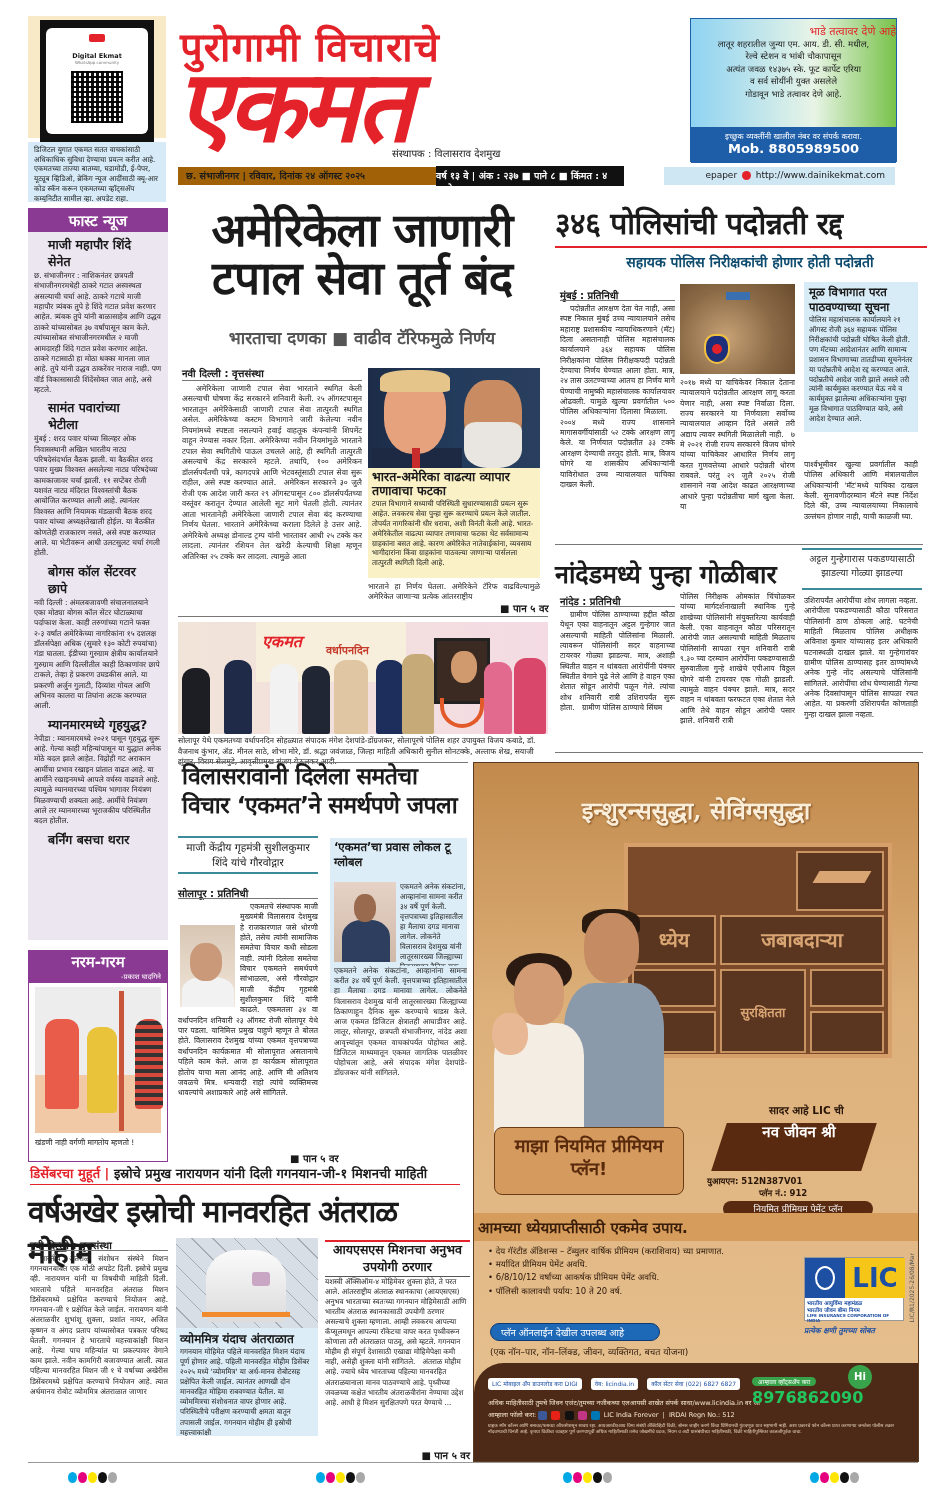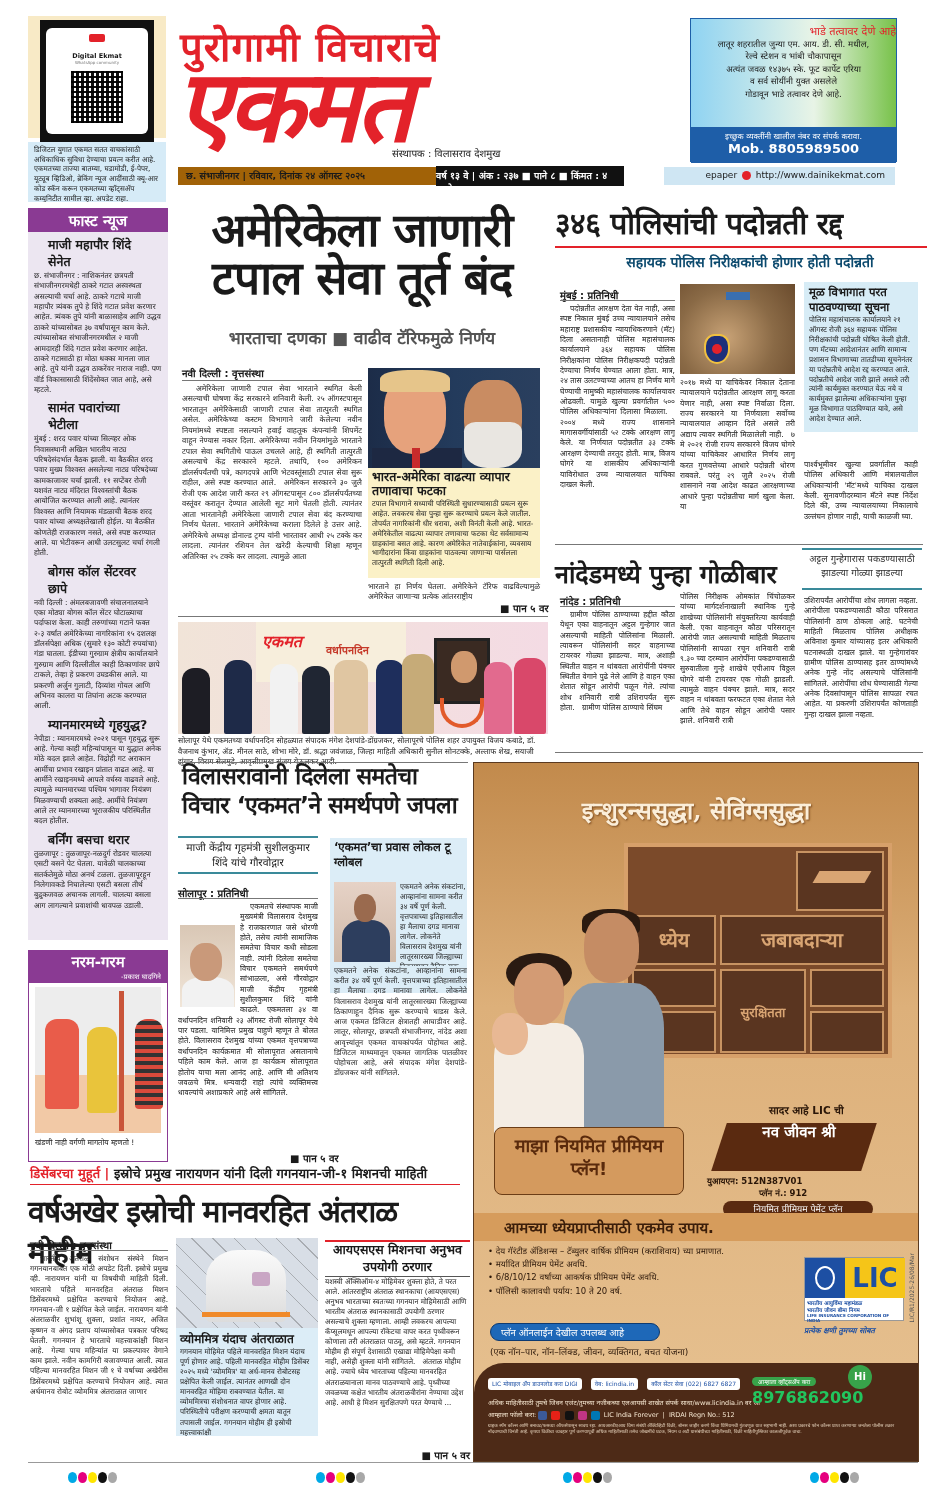--- a/index.html
+++ b/index.html
@@ -116,21 +116,21 @@
   .family .shirt { position:absolute; left: 80px; top: 70px; width: 100px; height: 150px; background:#8a9aaa; border-radius: 30% 30% 0 0; }
   .family .dress { position:absolute; left: 10px; top: 110px; width: 90px; height: 110px; background:#f4ede4; border-radius: 30% 30% 0 0; }
   .speech { position:absolute; left: 20px; top: 364px; width: 190px; height: 68px; background: #d49a5e; border: 1px solid #6b3d16; border-radius: 8px; text-align: center; color: #5a2a0c; font-size: 18px; font-weight: bold; line-height: 1.3; padding-top: 6px; }
   .nav-plan { position:absolute; left: 225px; top: 336px; width: 200px; height: 110px; }
   .nav-plan .intro { position:absolute; left: 70px; top: 4px; font-size: 10.5px; color: #2a1608; font-weight: bold; }
   .nav-plan .logo-box { position:absolute; left: 20px; top: 24px; width: 150px; height: 48px; background: #5a2a10; transform: skewX(-18deg); }
   .nav-plan .logo-t { position:absolute; left: 30px; top: 24px; width: 140px; text-align: center; color: #fff; font-weight: bold; font-size: 15px; line-height: 1.25; }
   .nav-plan .uin { position:absolute; left: 8px; top: 76px; font-size: 8.5px; font-weight: bold; color: #2a1608; }
   .nav-plan .pl { position:absolute; left: 60px; top: 88px; font-size: 8.5px; font-weight: bold; color: #2a1608; }
   .nav-plan .pill { position:absolute; left: 24px; top: 102px; width: 150px; height: 16px; background: #5a2a10; color: #fff; border-radius: 8px; text-align: center; font-size: 9px; padding-top: 1px; }
-  .goal-band { position:absolute; left: 0; top: 450px; width: 100%; height: 28px; background: #d69c5c; font-size: 15px; font-weight: bold; color: #3b1e0a; padding: 4px 30px; }
+  .goal-band { position:absolute; left: 0; top: 450px; width: 100%; height: 28px; background: #d69c5c; font-size: 15px; font-weight: bold; color: #3b1e0a; padding: 4px 4px; }
   .lic-list { position:absolute; left: 14px; top: 482px; font-size: 8.5px; line-height: 1.55; color: #2a1608; }
   .online-btn { position:absolute; left: 16px; top: 560px; width: 170px; height: 18px; background: #1e68b8; border-radius: 9px; color: #fff; font-size: 9.5px; padding: 2px 10px; border: 1px solid #0e3a70; }
   .non-par { position:absolute; left: 16px; top: 582px; font-size: 9px; color: #2a1608; }
   .lic-logo { position:absolute; left: 330px; top: 494px; width: 100px; height: 64px; background: #fff; border: 1px solid #999; }
   .lic-logo .blue { position:absolute; left: 0; top: 0; width: 40px; height: 40px; background: #1d4fa3; }
   .lic-logo .yel { position:absolute; left: 40px; top: 0; width: 60px; height: 40px; background: #f5c518; color: #1d4fa3; font-weight: bold; font-size: 26px; text-align: center; line-height: 40px; }
   .lic-logo .sub { position:absolute; left: 2px; top: 42px; width: 96px; font-size: 5.5px; color: #1d4fa3; line-height: 1.2; font-weight: bold; }
   .lic-tag { position:absolute; left: 330px; top: 562px; font-size: 7.5px; font-style: italic; color: #1d4fa3; font-weight: bold; }
   .vert-code { position:absolute; left: 434px; top: 490px; font-size: 6px; color: #555; writing-mode: vertical-rl; transform: rotate(180deg); }
   .lic-footer { position:absolute; left: 0; top: 600px; width: 100%; height: 100px; background: #4d2a17; border-radius: 30px 0 0 0; color: #f5e6d0; padding: 8px 14px; }
@@ -218,21 +218,20 @@
   <div>
     <div class="ln-h">बोगस कॉल सेंटरवर छापे</div>
     <div class="ln-t">नवी दिल्ली : अंमलबजावणी संचालनालयाने एका मोठ्या बोगस कॉल सेंटर घोटाळ्याचा पर्दाफाश केला. काही तरुणांच्या गटाने फक्त २-३ वर्षांत अमेरिकेच्या नागरिकांना १५ दशलक्ष डॉलर्सपेक्षा अधिक (सुमारे १३० कोटी रुपयांचा) गंडा घातला. ईडीच्या गुरुग्राम क्षेत्रीय कार्यालयाने गुरुग्राम आणि दिल्लीतील काही ठिकाणांवर छापे टाकले, तेव्हा हे प्रकरण उघडकीस आले. या प्रकरणी अर्जुन गुलाटी, दिव्यांश गोयल आणि अभिनव कालरा या तिघांना अटक करण्यात आली.</div>
   </div>
   <div>
     <div class="ln-h">म्यानमारमध्ये गृहयुद्ध?</div>
     <div class="ln-t">नेपीडा : म्यानमारमध्ये २०२१ पासून गृहयुद्ध सुरू आहे. गेल्या काही महिन्यांपासून या युद्धात अनेक मोठे बदल झाले आहेत. विद्रोही गट अराकान आर्मीचा प्रभाव रखाइन प्रांतात वाढत आहे. या आर्मीने रखाइनमध्ये आपले वर्चस्व वाढवले आहे. त्यामुळे म्यानमारच्या पश्चिम भागावर नियंत्रण मिळवण्याची शक्यता आहे. आर्मीचे नियंत्रण आले तर म्यानमारच्या भूराजकीय परिस्थितीत बदल होतील.</div>
   </div>
   <div>
     <div class="ln-h">बर्निंग बसचा थरार</div>
-    <div class="ln-t">तुळजापूर : तुळजापूर-नळदुर्ग रोडवर चालत्या एसटी बसने पेट घेतला. यावेळी चालकाच्या सतर्कतेमुळे मोठा अनर्थ टळला. तुळजापूरहून निलेगावकडे निघालेल्या एसटी बसला तीर्थ बुद्रुकजवळ अचानक लागली. चालत्या बसला आग लागल्याने प्रवाशांची धावपळ उडाली.</div>
   </div>
 </div>
 
 <div class="abs naram">
   <div class="naram-head">
     <div class="n1">नरम-गरम</div>
     <div class="n2">-प्रकाश घादगिने</div>
   </div>
   <div class="cartoon">
     <div class="p1"></div>

